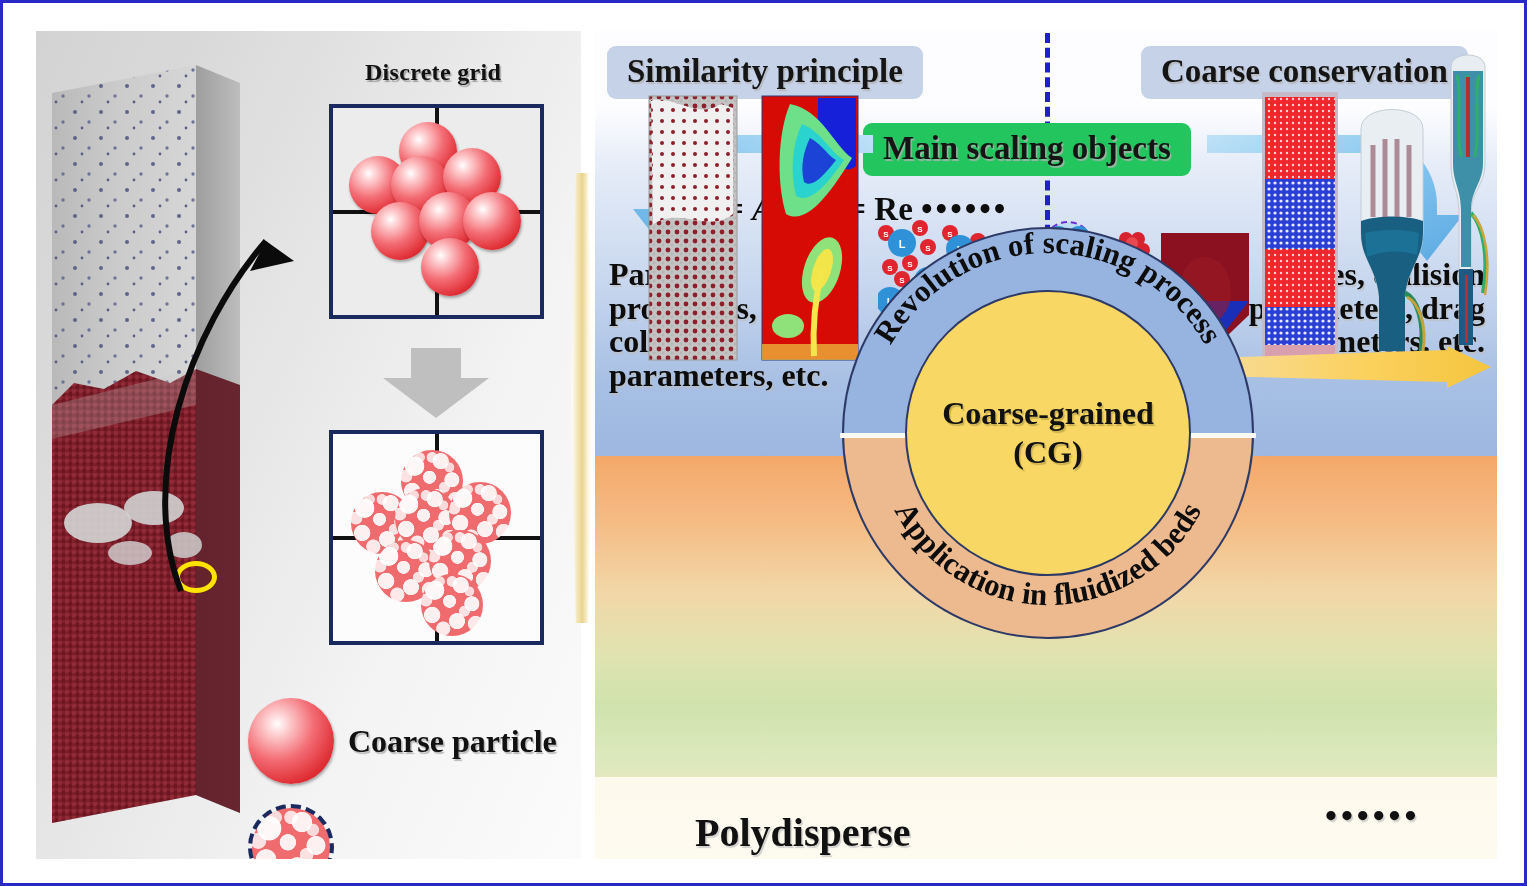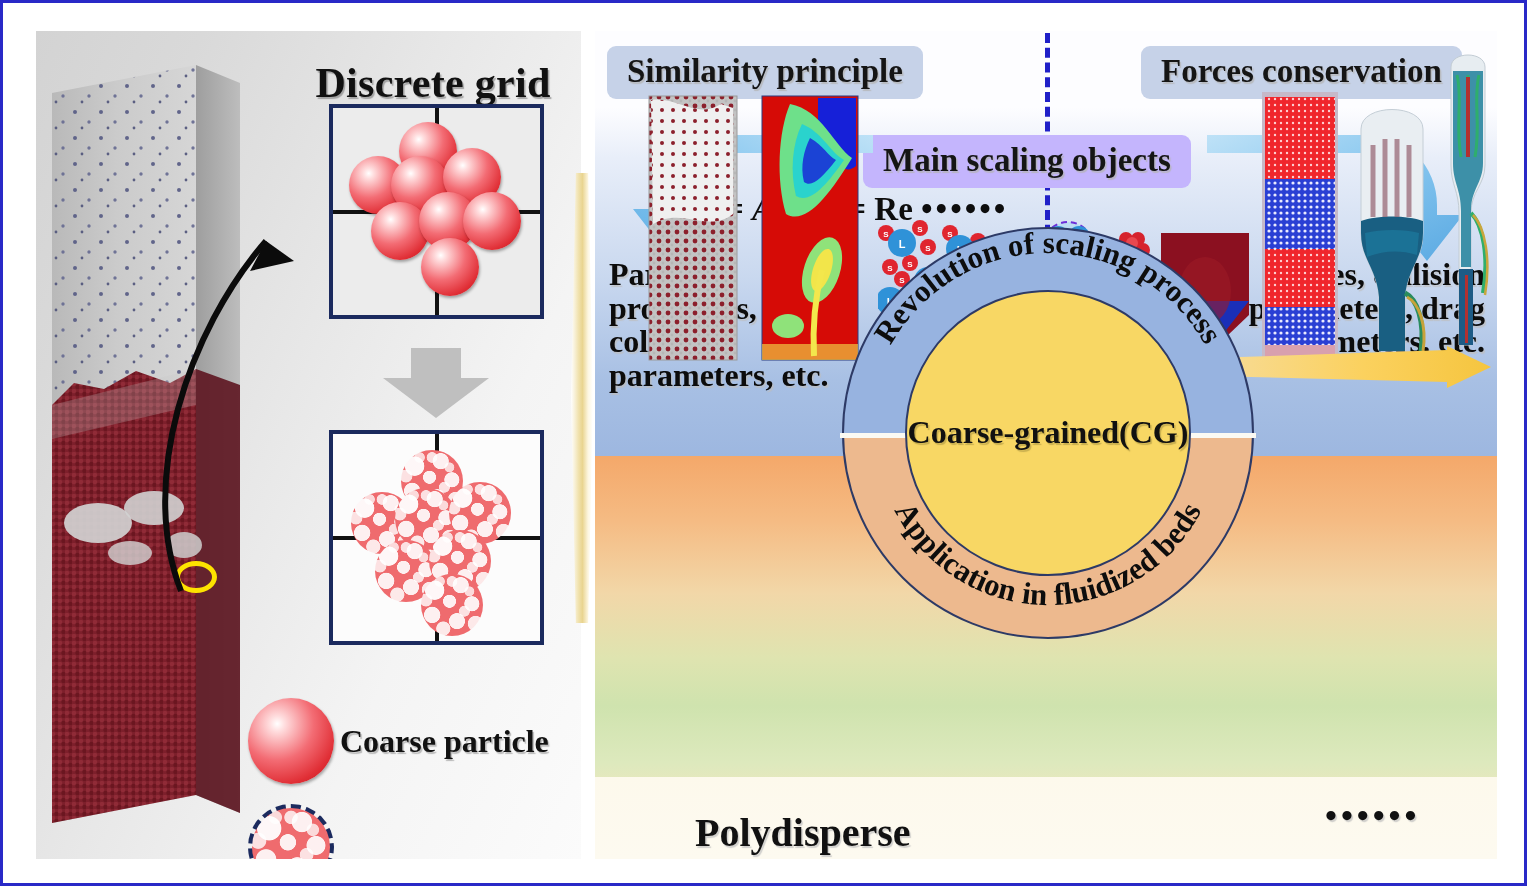--- a/index.html
+++ b/index.html
@@ -15,21 +15,21 @@
   }
 
   
   #left-panel {
     position:absolute; left:33px; top:28px; width:545px; height:828px;
     background:linear-gradient(115deg,#d3d3d3 0%,#d9d9d9 18%,#e8e8e8 46%,#f4f4f4 70%,#fbfbfb 100%);
     overflow:hidden;
   }
   #discrete-grid-title {
     position:absolute; left:262px; top:28px; width:270px;
-    text-align:center; font-size:42px; font-weight:bold; color:#111;
+    text-align:center; font-size:24px; font-weight:bold; color:#111;
     text-shadow:1.5px 1.5px 1px rgba(150,150,150,.85);
     letter-spacing:.3px;
   }
   .grid-box {
     position:absolute; border:4px solid #1b2a5e; background:#ececec;
   }
   .grid-box.white { background:#fcfcfc; }
   .grid-box .v-line { position:absolute; left:50%; top:0; bottom:0; width:4px; margin-left:-2px; background:#111; }
   .grid-box .h-line { position:absolute; top:50%; left:0; right:0; height:4px; margin-top:-2px; background:#111; }
   #grid-box-coarse { left:293px; top:73px; width:215px; height:215px; }
@@ -66,21 +66,21 @@
     border:5px solid #fde300; border-radius:50%;
   }
   .legend-row { position:absolute; display:flex; align-items:center; }
   #legend-coarse { left:212px; top:667px; }
   #legend-original { left:212px; top:773px; }
   .legend-swatch { position:relative; width:86px; height:86px; flex:0 0 86px; }
   .legend-swatch.dashed-ring {
     border:5px dashed #1b2a5e; border-radius:50%;
   }
   .legend-label {
-    margin-left:6px; font-size:32px; font-weight:bold; color:#111; white-space:nowrap;
+    margin-left:14px; font-size:32px; font-weight:bold; color:#111; white-space:nowrap;
     text-shadow:1.5px 1.5px 1px rgba(170,170,170,.8);
   }
   #legend-original .legend-label { margin-left:8px; }
 
   
   #panel-divider {
     position:absolute; left:568px; top:170px; width:22px; height:450px;
     background:linear-gradient(to right,#ffffff 0%, #f0e0a8 35%, #e8d28a 52%, #fdf6e0 78%, #ffffff 100%);
     clip-path:polygon(22% 0%, 78% 0%, 100% 50%, 78% 100%, 22% 100%, 0% 50%);
     opacity:.95;
@@ -104,21 +104,21 @@
     background:linear-gradient(to bottom,#fdf9ec 0%,#fdfaf0 100%);
   }
 
   .header-chip {
     position:absolute; background:#c6d2e8; border-radius:9px;
     padding:7px 20px 9px; font-size:33px; font-weight:bold; color:#151515;
     text-shadow:1.5px 1.5px 1px rgba(180,180,180,.8); white-space:nowrap;
   }
   #chip-similarity { left:12px; top:15px; }
   #chip-energy { left:546px; top:15px; }
-  #chip-main-objects { left:268px; top:104px; background:#c4b5fd; }
+  #chip-main-objects { left:268px; top:92px; background:#22c55e; }
 
   #dashed-divider {
     position:absolute; left:450px; top:2px; height:423px; width:0;
     border-left:5px dashed #2020c8;
   }
 
   #formula {
     position:absolute; left:86px; top:160px;
     font-size:33px; font-weight:bold; color:#0d0d0d; white-space:nowrap;
     font-family:"Liberation Serif", serif;
@@ -146,21 +146,21 @@
   }
   #ring-mask {
     position:absolute; left:63px; top:63px; width:286px; height:286px; border-radius:50%;
     background:#f8d764; border:2px solid #2d3a66;
   }
   #ring-split {
     position:absolute; left:-2px; top:206px; width:416px; height:5px; background:#fbfaf3;
   }
   #center-text {
     position:absolute; left:0; top:0; width:412px; height:412px;
-    display:flex; flex-direction:row; align-items:center; justify-content:center;
+    display:flex; flex-direction:column; align-items:center; justify-content:center;
     font-size:32px; font-weight:bold; color:#111; line-height:1.22; text-align:center;
     text-shadow:1.5px 1.5px 1px rgba(160,140,60,.55);
   }
   #ring-arc-svg { position:absolute; left:0; top:0; width:412px; height:412px; }
   #ring-arc-svg text { font-family:"Liberation Serif", serif; font-weight:bold; font-size:31px; fill:#0d0d0d; }
 
   
   .app-img { position:absolute; }
   #app-gray  { left:52px;  top:63px;  width:92px;  height:268px; }
   #app-rain  { left:165px; top:63px;  width:100px; height:268px; }
@@ -284,21 +284,21 @@
 
   <div id="right-panel">
     <div id="top-zone"></div>
     <div id="bottom-zone">
       <div id="bottom-zone-base"></div>
     </div>
 
     <div id="dashed-divider"></div>
 
     <div class="header-chip" id="chip-similarity">Similarity principle</div>
-    <div class="header-chip" id="chip-energy">Forces conservation</div>
+    <div class="header-chip" id="chip-energy">Coarse conservation</div>
     <div class="header-chip" id="chip-main-objects">Main scaling objects</div>
 
     <svg id="arrow-left-curve" viewBox="0 0 270 112">
       <defs>
         <linearGradient id="blA" x1="1" y1="0" x2="0" y2="1">
           <stop offset="0" stop-color="#bfe2f7"></stop>
             <stop offset=".5" stop-color="#86c6ef"></stop>
           <stop offset="1" stop-color="#63b1e6"></stop>
         </linearGradient>
       </defs>

